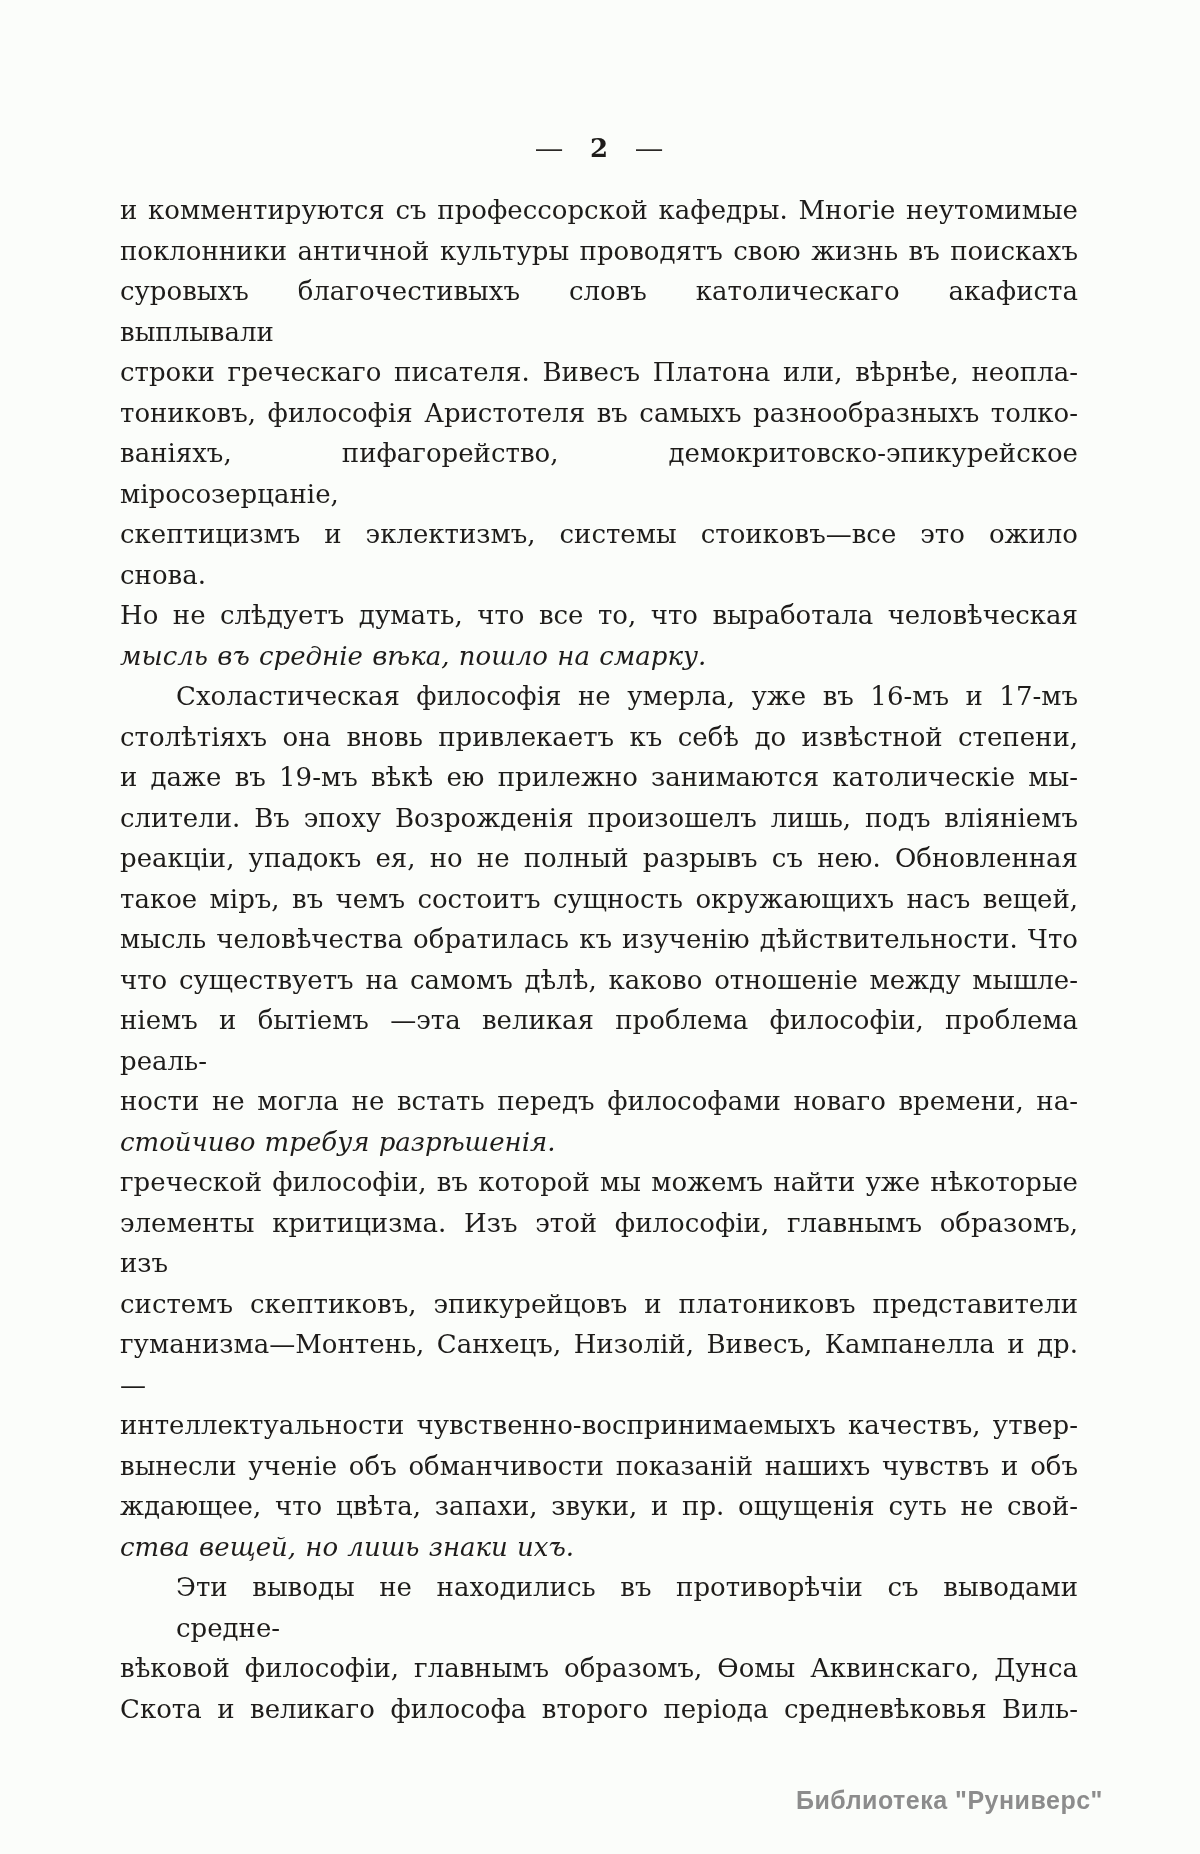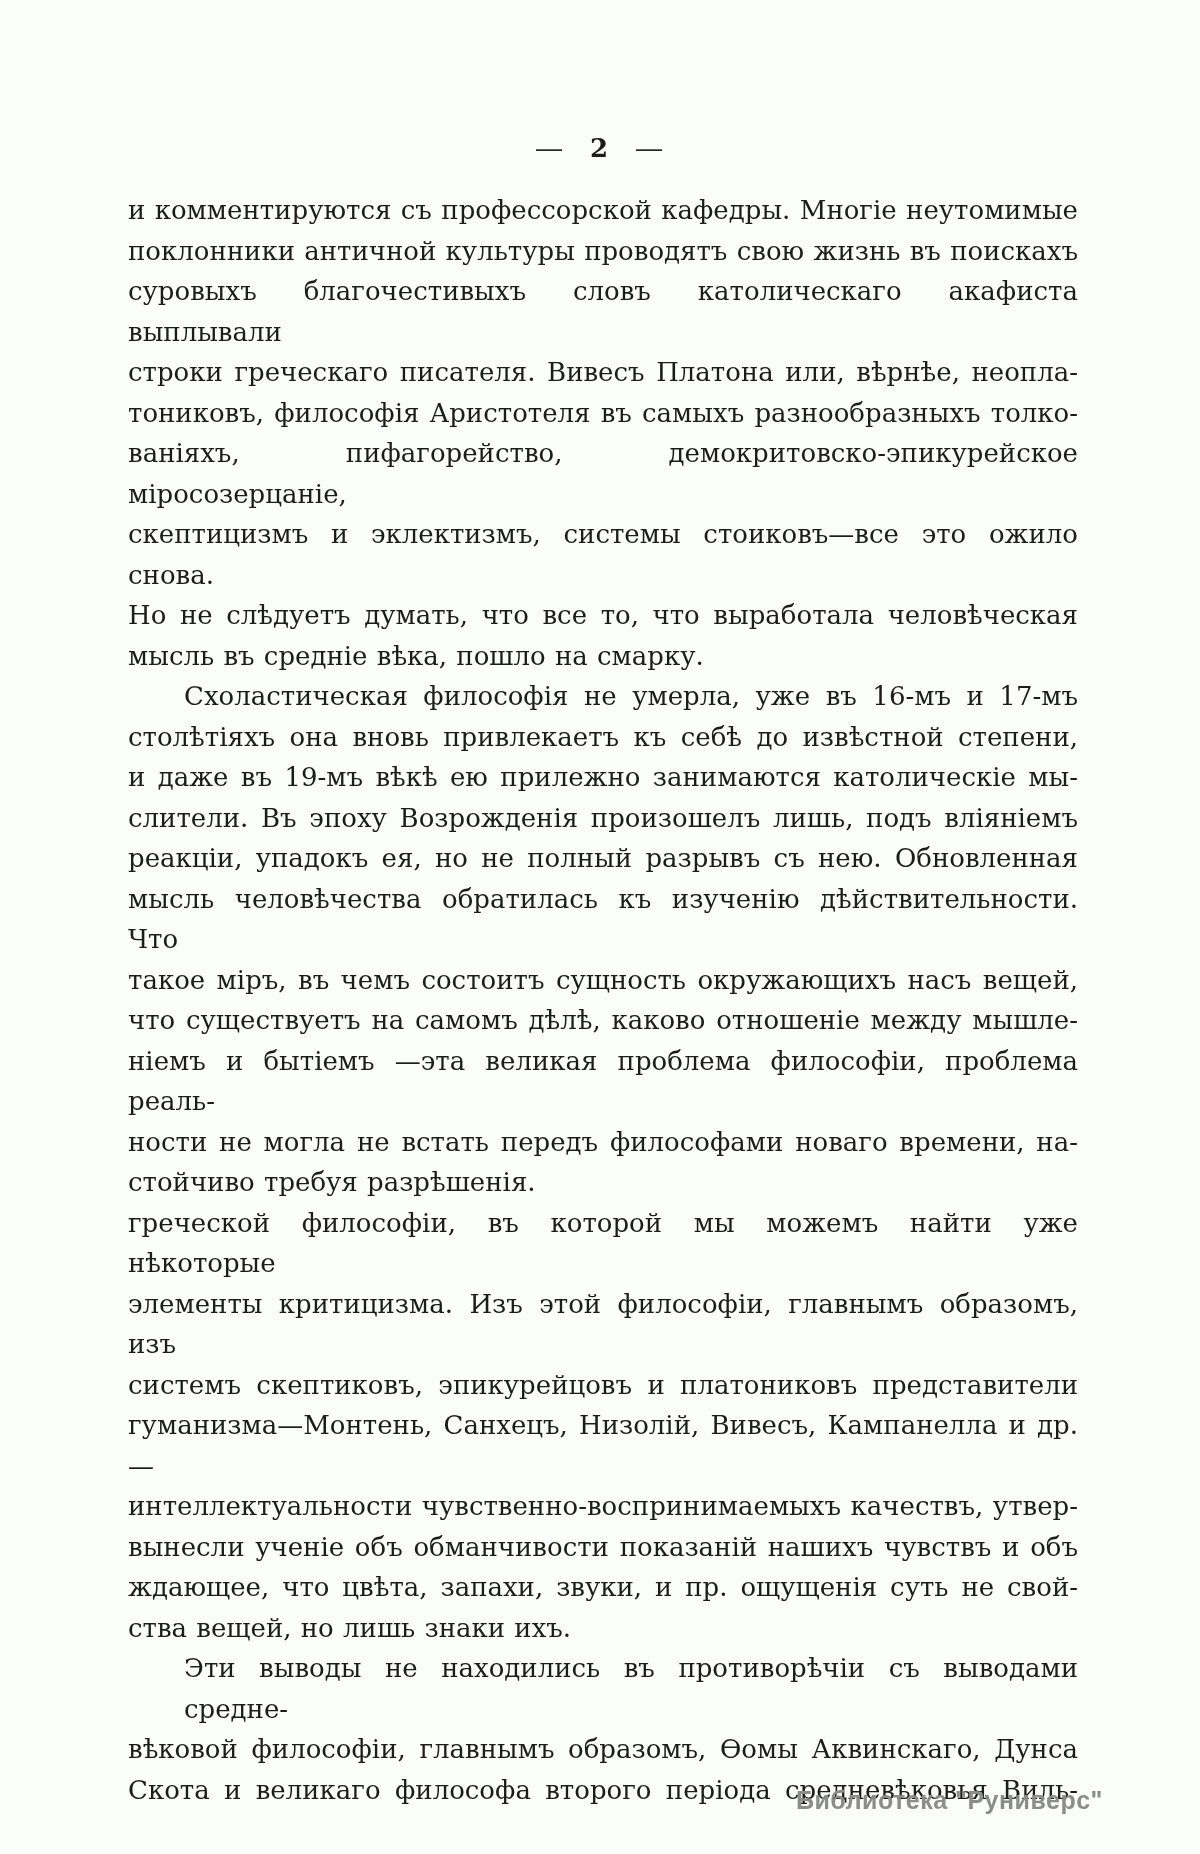--- a/index.html
+++ b/index.html
@@ -43,24 +43,23 @@
     width: 958px;
     font-size: 26px;
     line-height: 40.5px;
   }
   .paragraph { margin: 0; padding: 0; }
   .line {
     text-align: justify;
     text-align-last: justify;
     white-space: normal;
     word-spacing: 1px;
-    margin-left: 8px;
   }
   .line.indent { padding-left: 56px; }
-  .line.short { text-align-last: left; }
+  .line.short { text-align-last: left; font-style: italic; }
   .watermark {
     position: absolute;
     left: 796px;
     top: 1786px;
     font-family: "Liberation Sans", "DejaVu Sans", sans-serif;
     font-size: 25px;
     font-weight: 600;
     color: #8c8c8c;
     letter-spacing: 0.5px;
   }
@@ -87,22 +86,22 @@
       <div class="line">Но не слѣдуетъ думать, что все то, что выработала человѣческая</div>
       <div class="line short">мысль въ средніе вѣка, пошло на смарку.</div>
     </div>
 
     <div class="paragraph">
       <div class="line indent">Схоластическая философія не умерла, уже въ 16-мъ и 17-мъ</div>
       <div class="line">столѣтіяхъ она вновь привлекаетъ къ себѣ до извѣстной степени,</div>
       <div class="line">и даже въ 19-мъ вѣкѣ ею прилежно занимаются католическіе мы-</div>
       <div class="line">слители. Въ эпоху Возрожденія произошелъ лишь, подъ вліяніемъ</div>
       <div class="line">реакціи, упадокъ ея, но не полный разрывъ съ нею. Обновленная</div>
+      <div class="line">такое міръ, въ чемъ состоитъ сущность окружающихъ насъ вещей,</div>
       <div class="line">мысль человѣчества обратилась къ изученію дѣйствительности. Что</div>
-      <div class="line">такое міръ, въ чемъ состоитъ сущность окружающихъ насъ вещей,</div>
       <div class="line">что существуетъ на самомъ дѣлѣ, каково отношеніе между мышле-</div>
       <div class="line">ніемъ и бытіемъ —эта великая проблема философіи, проблема реаль-</div>
       <div class="line">ности не могла не встать передъ философами новаго времени, на-</div>
       <div class="line short">стойчиво требуя разрѣшенія.</div>
     </div>
 
     <div class="paragraph">
       <div class="line">греческой философіи, въ которой мы можемъ найти уже нѣкоторые</div>
       <div class="line">элементы критицизма. Изъ этой философіи, главнымъ образомъ, изъ</div>
       <div class="line">системъ скептиковъ, эпикурейцовъ и платониковъ представители</div>

